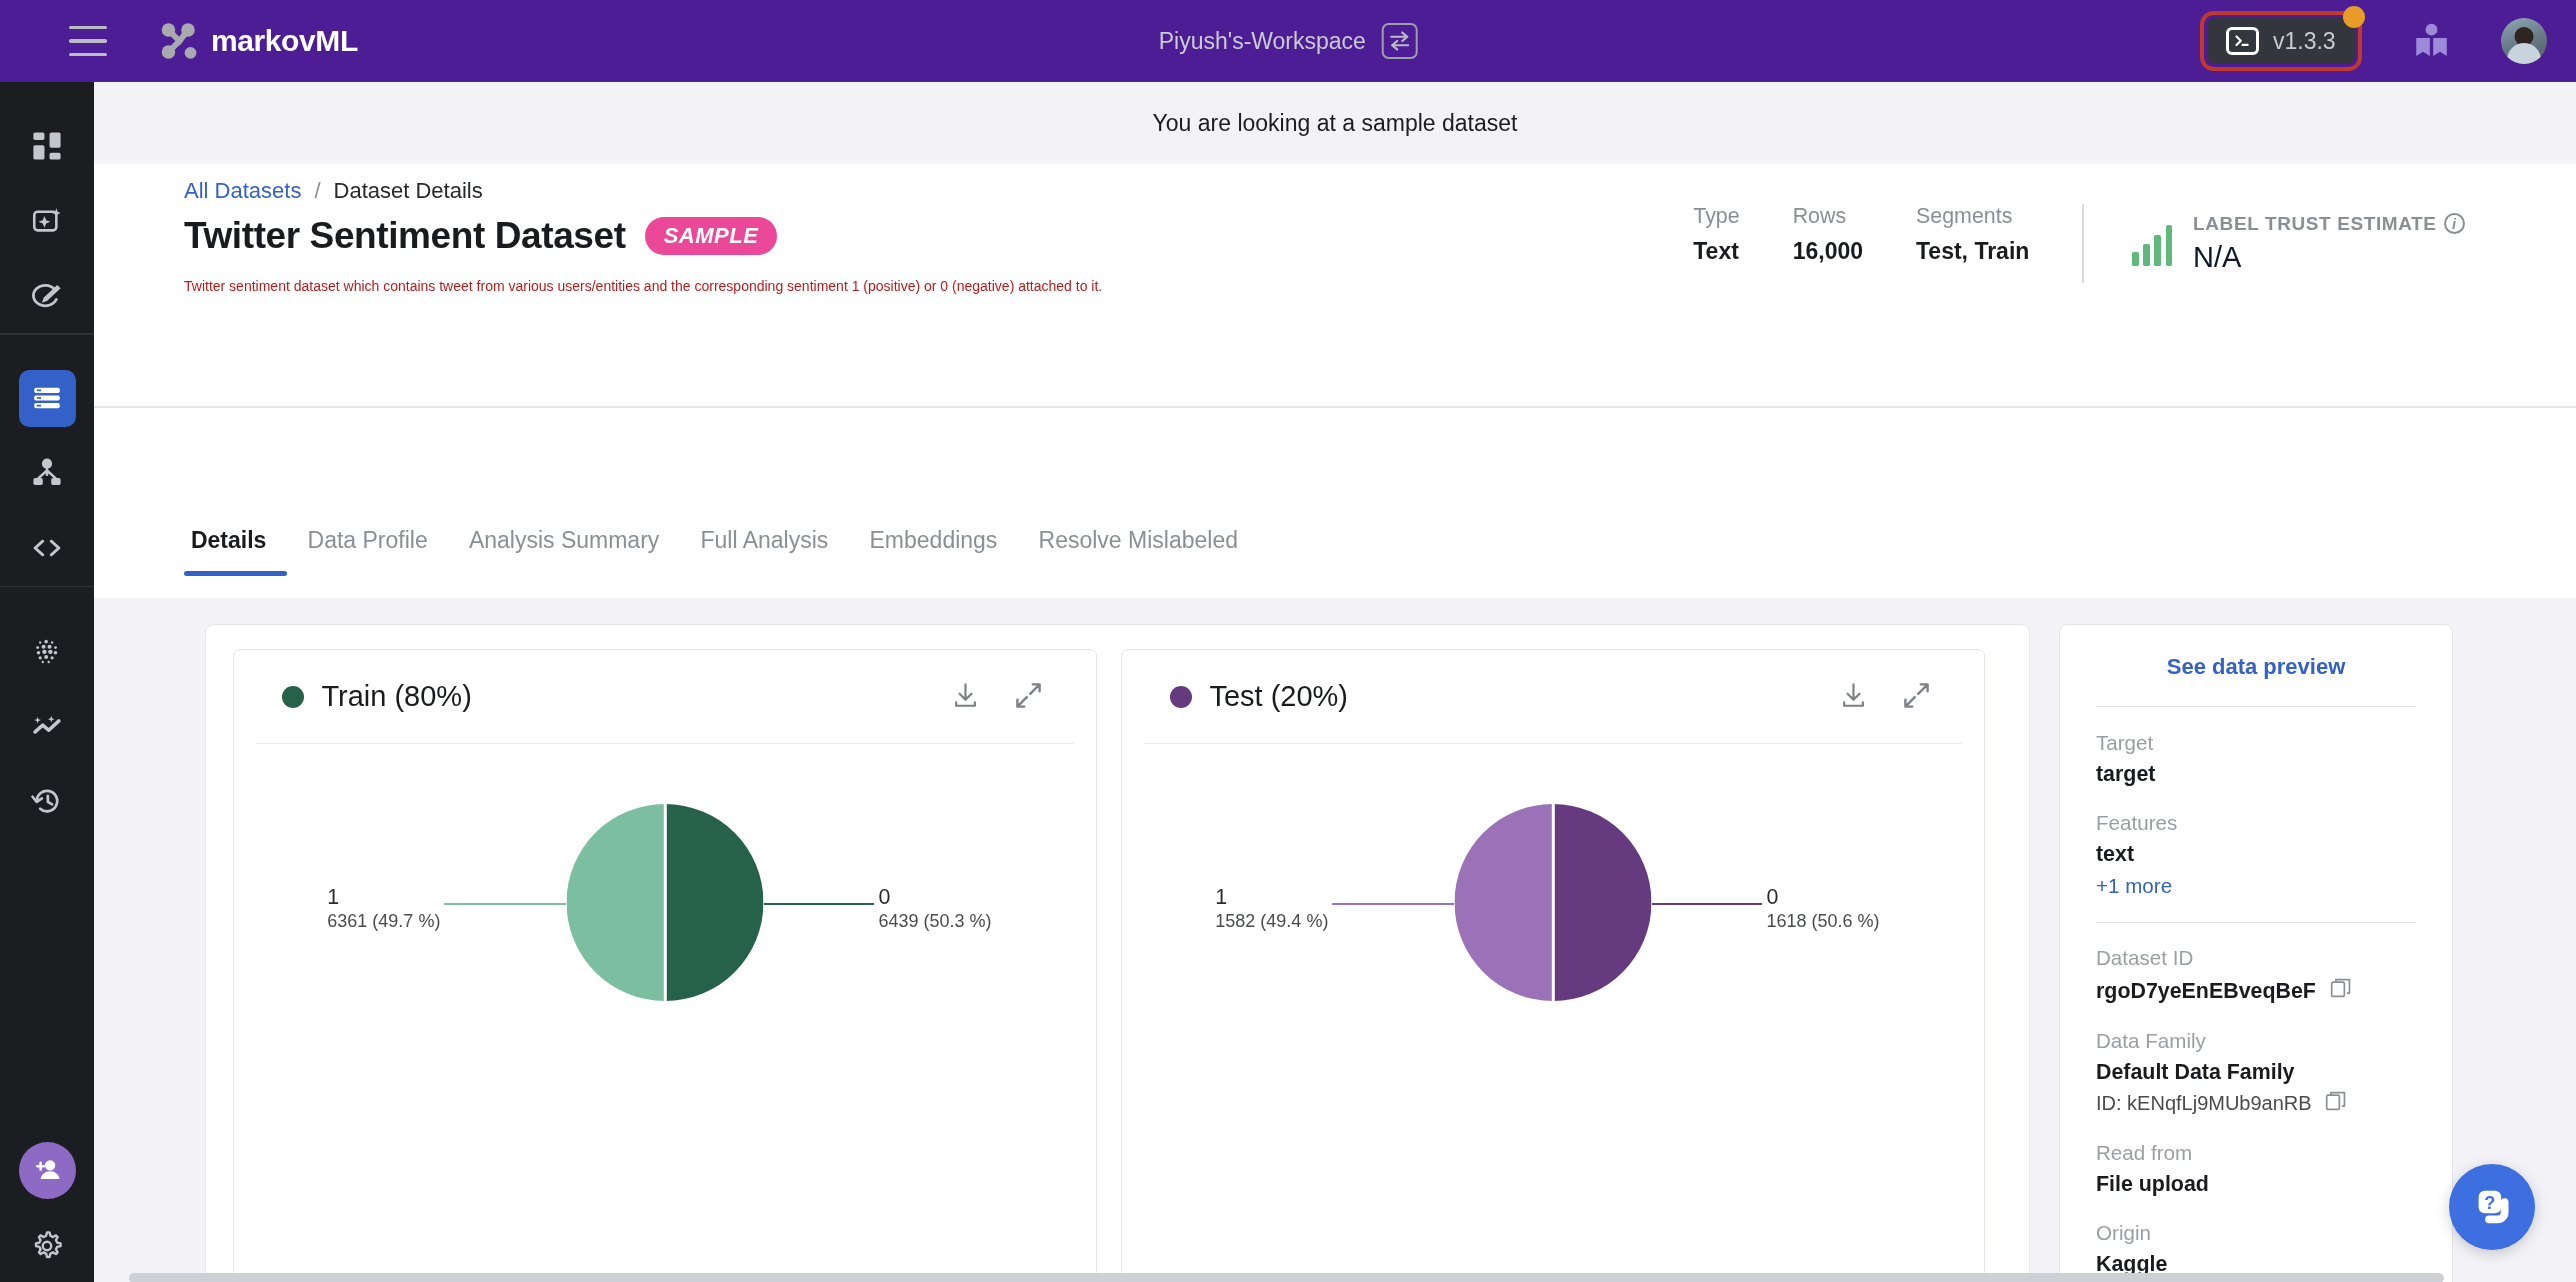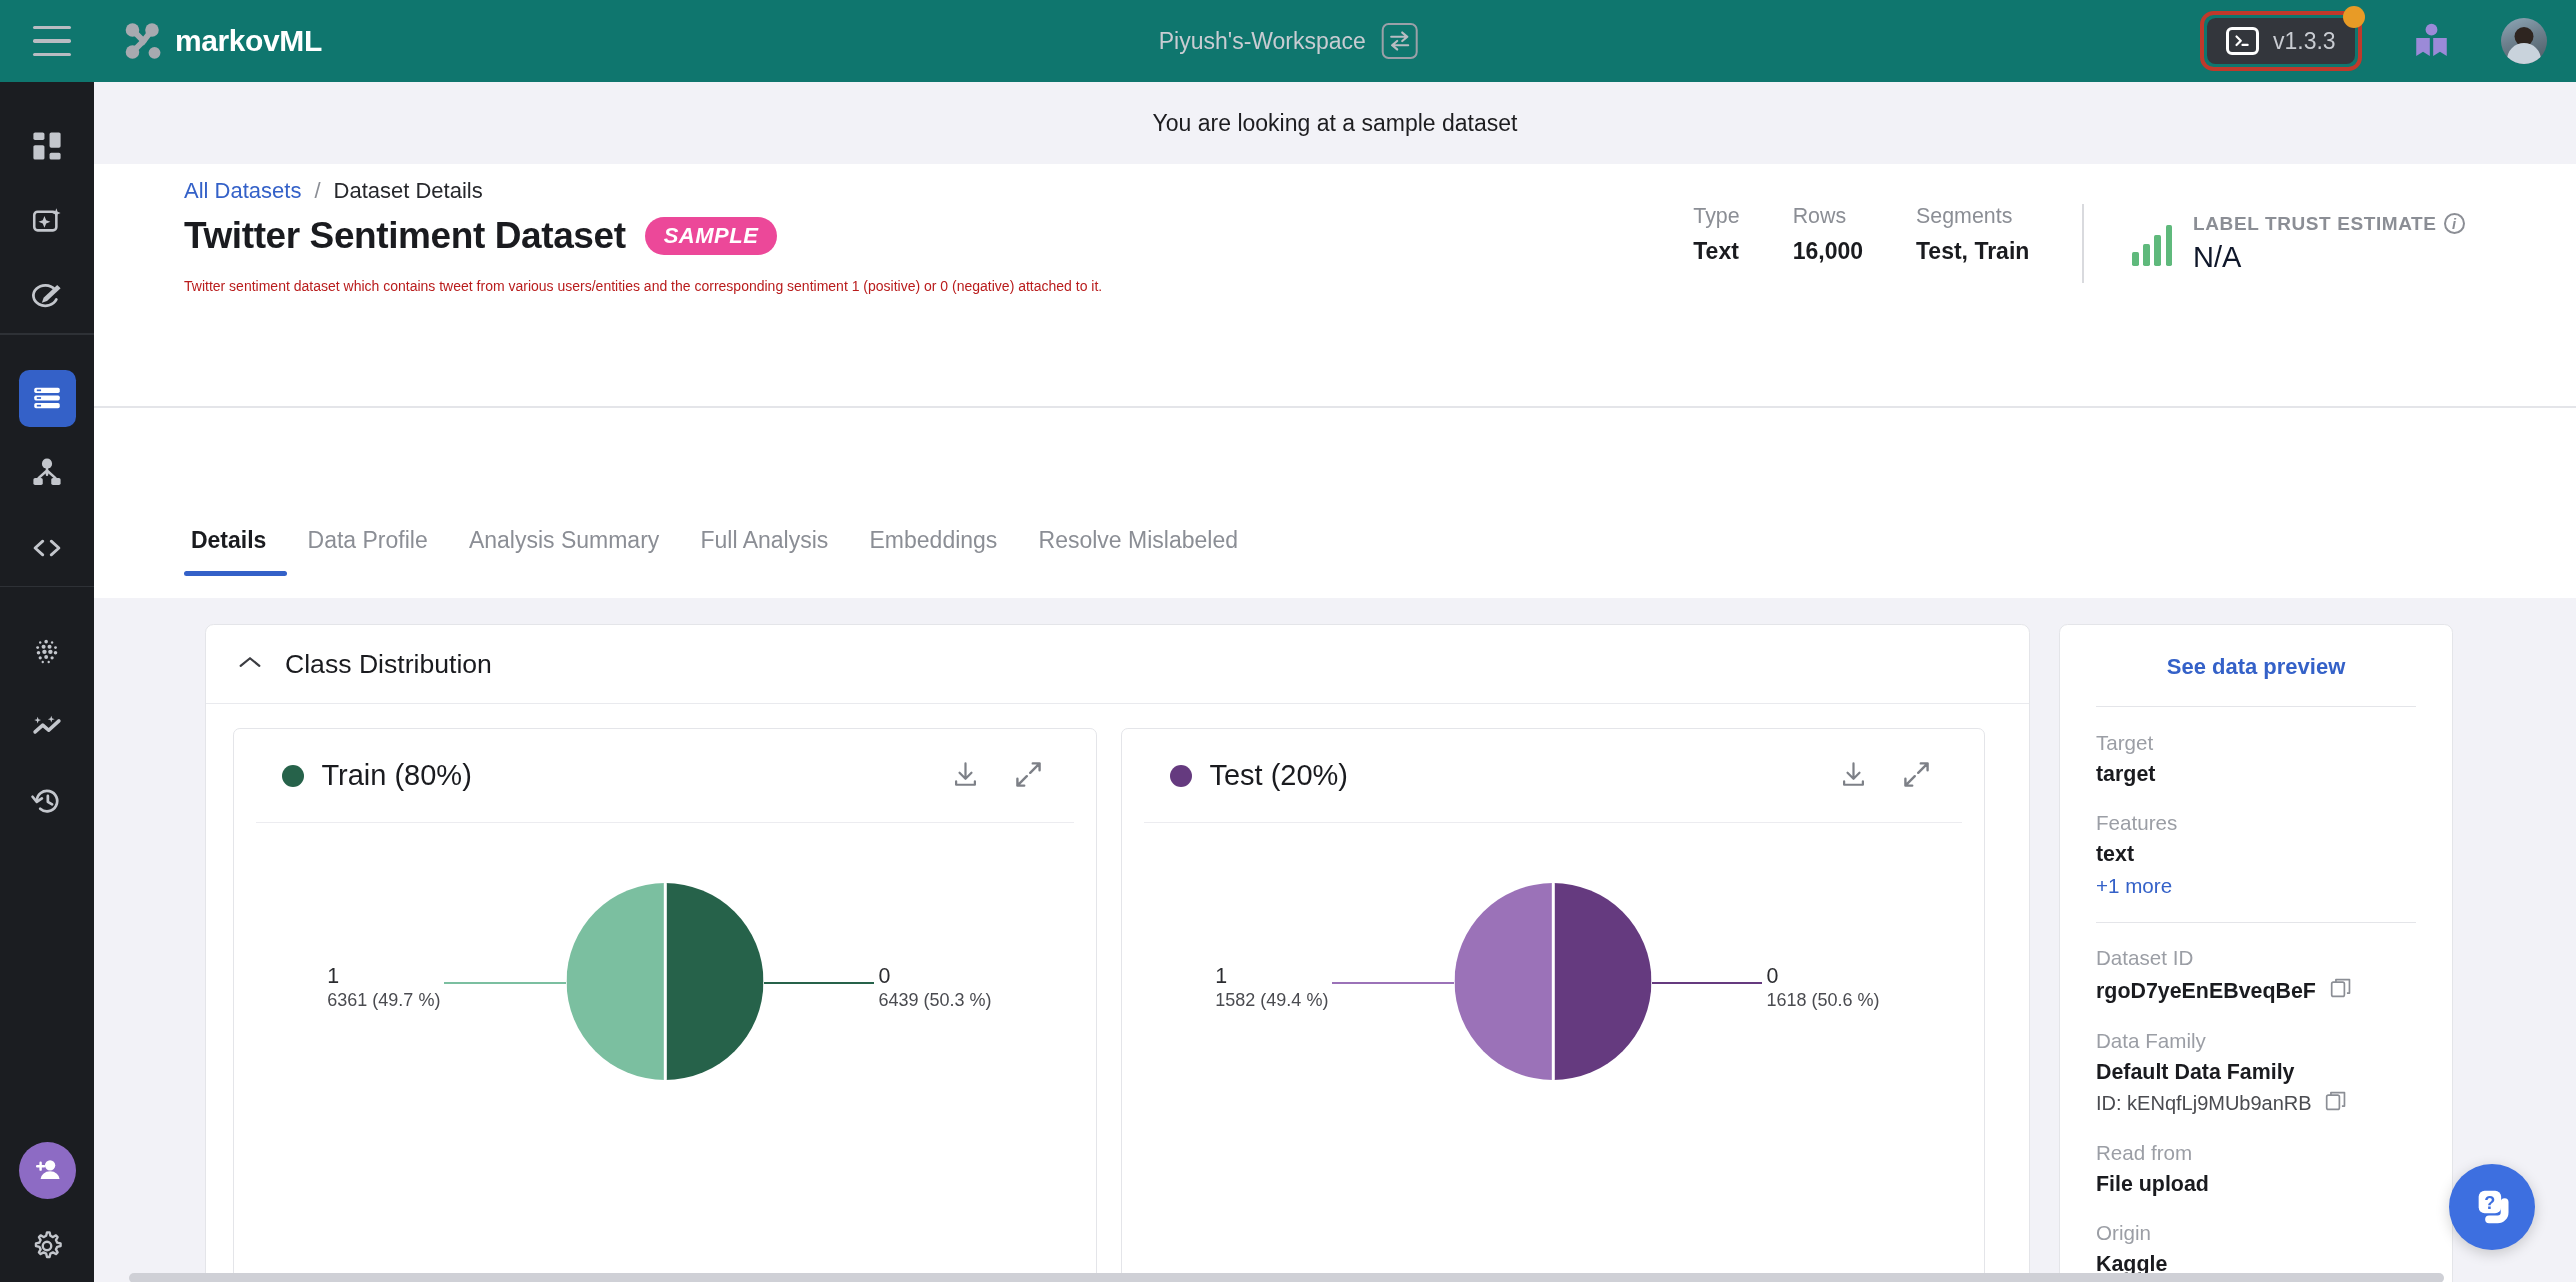--- a/index.html
+++ b/index.html
@@ -7,21 +7,21 @@
     width: 2576px; height: 1283px;
     font-family: "Liberation Sans", sans-serif;
     background: #ffffff;
     overflow: hidden;
   }
   .app { position: relative; width: 2576px; height: 1283px; }
 
   
   .topbar {
     position: absolute; top: 0; left: 0; width: 2576px; height: 82px;
-    background: #0f766e; display: flex; align-items: center;
+    background: #4c1d95; display: flex; align-items: center; padding-left: 36px;
   }
   .hamburger { margin-left: 33px; width: 38px; height: 31px;
     display: flex; flex-direction: column; justify-content: space-between; cursor: pointer; }
   .hamburger span { display: block; height: 3.4px; background: #b9bcc2; border-radius: 1.7px; }
   .brand { display: flex; align-items: center; margin-left: 53px; gap: 12px; }
   .brand-logo { width: 39px; height: 38px; }
   .brand-name { color: #ffffff; font-size: 30px; font-weight: 700; letter-spacing: -0.4px; }
 
   .workspace {
     position: absolute; left: 50%; transform: translateX(-50%);
@@ -482,28 +482,20 @@
       <div class="tab">Full Analysis</div>
       <div class="tab">Embeddings</div>
       <div class="tab">Resolve Mislabeled</div>
     </div>
   </div>
   <div class="tabs-underline"></div>
 
   <div class="content" style="left:94px; top:598px;">
 
     <div class="card">
-      <div class="card-head">
-        <span class="chev-up">
-          <svg width="26" height="17" viewBox="0 0 30 20">
-            <path d="M4 14 L15 5 L26 14" stroke="#3b3c41" stroke-width="2.6" fill="none" stroke-linecap="round" stroke-linejoin="round"></path>
-          </svg>
-        </span>
-        <span class="card-title">Class Distribution</span>
-      </div>
 
       <div class="charts">
 
         <div class="chart-box">
           <div class="chart-head">
             <span class="chart-dot" style="background:#26624a"></span>
             <span class="chart-title">Train (80%)</span>
             <span class="chart-actions">
               <span class="icon-btn">
                 <svg width="29" height="29" viewBox="0 0 34 34">

